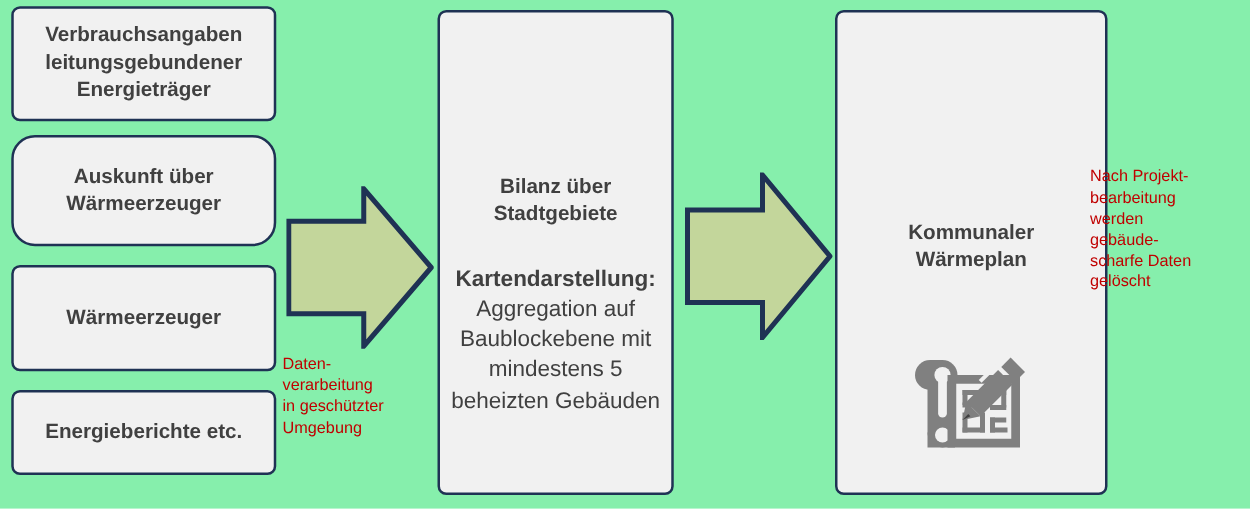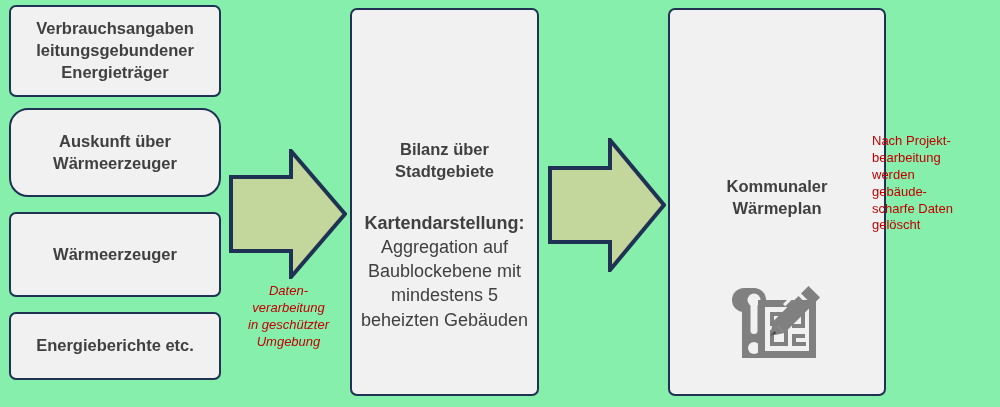--- a/index.html
+++ b/index.html
@@ -110,21 +110,21 @@
   #arrow-2 { left: 548px; top: 138px; width: 118px; height: 134px; }
 
   
   .note {
     position: absolute;
     color: #c00000;
     font-size: 13px;
     line-height: 1.30;
     white-space: pre-line;
   }
-  #note-left  { left: 226px; top: 283px; width: 125px; text-align: center; font-style: italic; }
+  #note-left  { left: 226px; top: 283px; width: 125px; text-align: left; }
   #note-right { left: 872px; top: 133px; width: 126px; text-align: left; }
 </style>
 </head>
 <body>
 
 <div id="canvas">
 
   <div class="box src-box" id="src-0">
     <span class="box-label">Verbrauchsangaben
 leitungsgebundener

